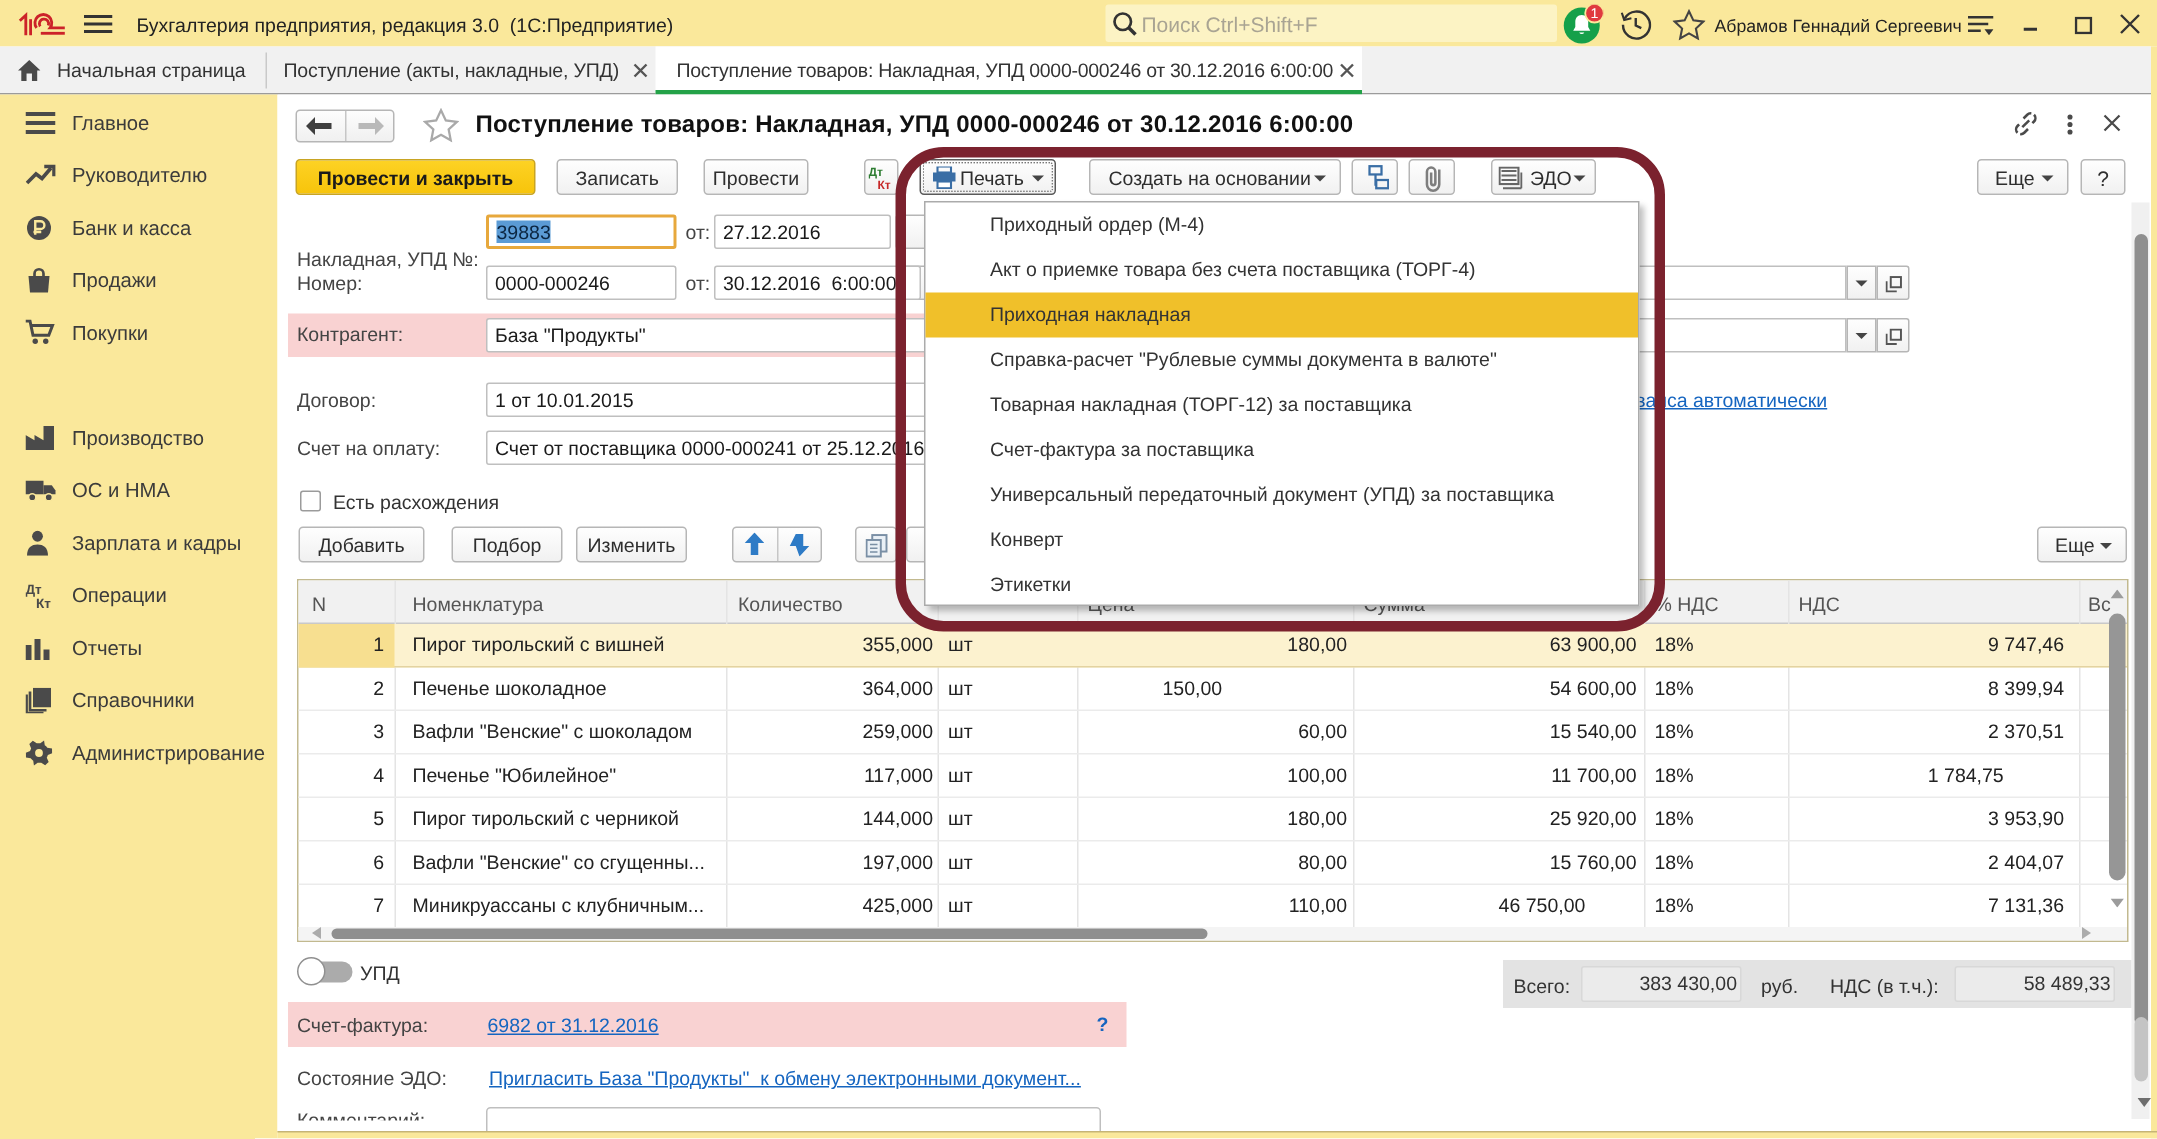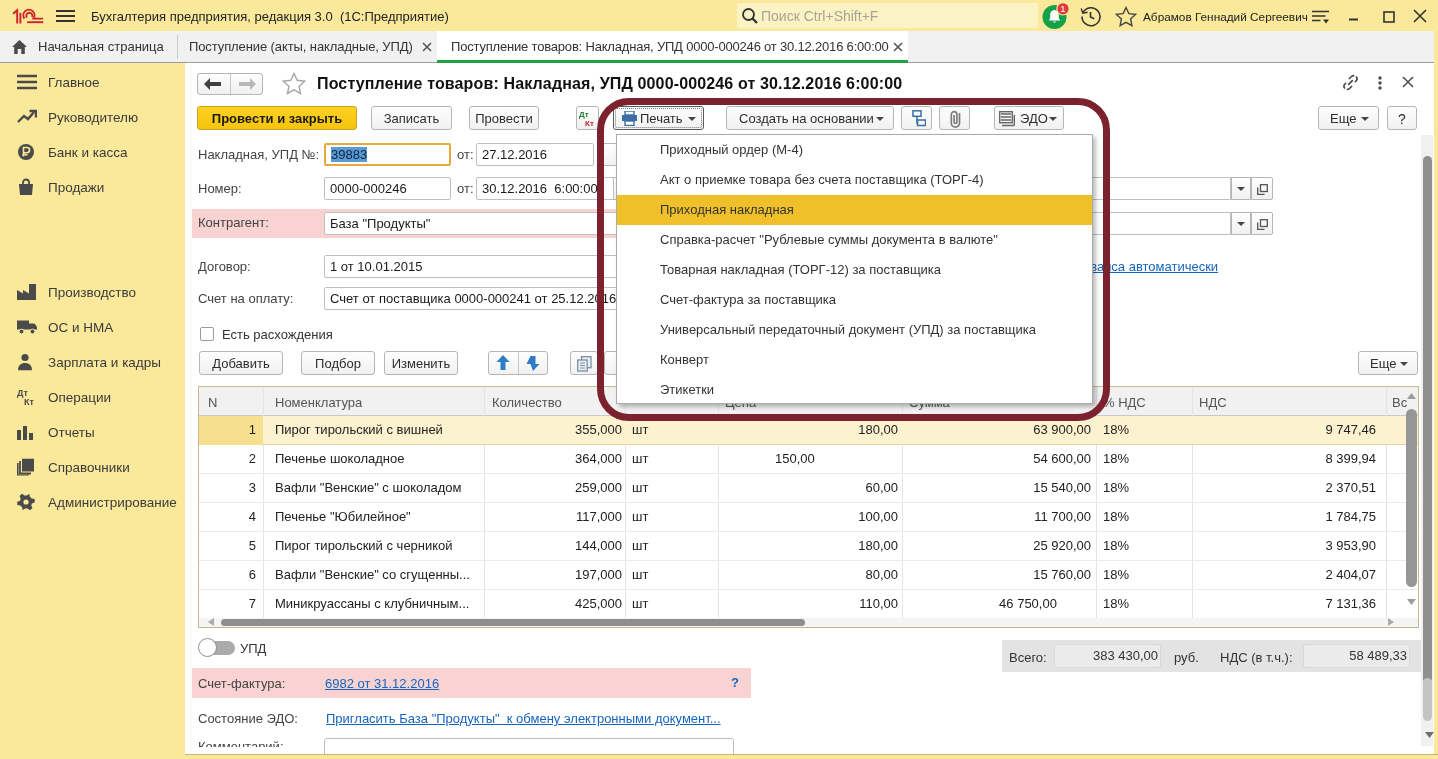--- a/index.html
+++ b/index.html
@@ -154,20 +154,28 @@
       </svg>
     <span class="txt">Банк и касса</span>
   </div>
   <div class="sbitem" style="top:106.5px">
     <svg width="18" height="18" viewBox="0 0 18 18">
         <path d="M2 6 L16 6 L15 17 L3 17 Z" fill="#4A4A4A"></path>
         <path d="M6 8 L6 4.5 A3 3 0 0 1 12 4.5 L12 8" fill="none" stroke="#4A4A4A" stroke-width="1.8"></path>
       </svg>
     <span class="txt">Продажи</span>
   </div>
+  <div class="sbitem" style="top:141.5px">
+    <svg width="20" height="18" viewBox="0 0 20 18">
+        <path d="M0 1 L3 1 L5 10.5 L15.5 10.5 L18 4 L4.3 4" fill="none" stroke="#4A4A4A" stroke-width="2"></path>
+        <circle cx="6.5" cy="14.5" r="1.8" fill="#4A4A4A"></circle>
+        <circle cx="13.5" cy="14.5" r="1.8" fill="#4A4A4A"></circle>
+      </svg>
+    <span class="txt">Покупки</span>
+  </div>
   <div class="sbitem" style="top:211.5px">
     <svg width="19" height="16" viewBox="0 0 19 16">
         <path d="M0 16 L0 6 L6 9.5 L6 6 L12 9.5 L12 0 L19 0 L19 16 Z" fill="#4A4A4A"></path>
       </svg>
     <span class="txt">Производство</span>
   </div>
   <div class="sbitem" style="top:246.5px">
     <svg width="21" height="15" viewBox="0 0 21 15">
         <rect x="0" y="1" width="12" height="9" fill="#4A4A4A"></rect>
         <path d="M12 4 L17.5 4 L20 7.5 L20 10 L12 10 Z" fill="#4A4A4A"></path>
@@ -297,21 +305,21 @@
       <span class="caret" style="position:absolute;right:6px;top:10px"></span>
   </div>
   <div class="btn" style="left:1133px;top:43px;width:61px">
       <span class="cap" style="left:11px;right:auto">Еще</span>
       <span class="caret" style="position:absolute;right:9px;top:10px"></span>
     </div>
   <div class="btn" style="left:1202px;top:43px;width:30px">
       <span class="cap" style="font-size:14px">?</span>
     </div>
 
-  <div class="lbl" style="left:13px;top:84px">Накладная, УПД №:</div>
+  <div class="lbl" style="left:13px;top:102px">Накладная, УПД №:</div>
   <div class="inp" style="left:139px;top:80px;width:127px;border:2px solid #E7A83C;line-height:19px"><span style="background:#5B9BD5;color:#0B2540">39883</span></div>
   <div class="lbl" style="left:272px;top:84px">от:</div>
   <div class="inp" style="left:291px;top:80px;width:118px">27.12.2016</div>
   <div class="abs" style="left:412px;top:80px;width:22px;height:23px;background:linear-gradient(#FEFEFE,#F1F1F1);border:1px solid #B6B6B6;border-radius:2px"></div>
   <div class="abs" style="left:412px;top:114px;width:22px;height:23px;background:linear-gradient(#FEFEFE,#F1F1F1);border:1px solid #B6B6B6;border-radius:2px"></div>
   <div class="lbl" style="left:13px;top:118px">Номер:</div>
   <div class="inp" style="left:139px;top:114px;width:127px">0000-000246</div>
   <div class="lbl" style="left:272px;top:118px">от:</div>
   <div class="inp" style="left:291px;top:114px;width:138px">30.12.2016&nbsp;&nbsp;6:00:00</div>
   <div class="abs" style="left:655px;top:114px;width:391px;height:23px;border:1px solid #BFBFBF;border-radius:2px 0 0 2px;background:#fff"></div>
@@ -428,21 +436,21 @@
       <div class="cell" style="left:1046px;width:131px;text-align:right">2 370,51</div>
     </div>
     <div class="row" style="top:116px">
       <div class="cell" style="left:0;width:57px;text-align:right">4</div>
       <div class="cell" style="left:76px">Печенье "Юбилейное"</div>
       <div class="cell" style="left:303px;width:120px;text-align:right">117,000</div>
       <div class="cell" style="left:433px">шт</div>
       <div class="cell" style="left:576px;width:123px;text-align:right">100,00</div>
       <div class="cell" style="left:766px;width:126px;text-align:right">11 700,00</div>
       <div class="cell" style="left:904px">18%</div>
-      <div class="cell" style="left:1046px;width:131px;text-align:right">1 784,75</div>
+      <div class="cell" style="left:1046px;width:131px;text-align:center">1 784,75</div>
     </div>
     <div class="row" style="top:145px">
       <div class="cell" style="left:0;width:57px;text-align:right">5</div>
       <div class="cell" style="left:76px">Пирог тирольский с черникой</div>
       <div class="cell" style="left:303px;width:120px;text-align:right">144,000</div>
       <div class="cell" style="left:433px">шт</div>
       <div class="cell" style="left:576px;width:123px;text-align:right">180,00</div>
       <div class="cell" style="left:766px;width:126px;text-align:right">25 920,00</div>
       <div class="cell" style="left:904px">18%</div>
       <div class="cell" style="left:1046px;width:131px;text-align:right">3 953,90</div>

